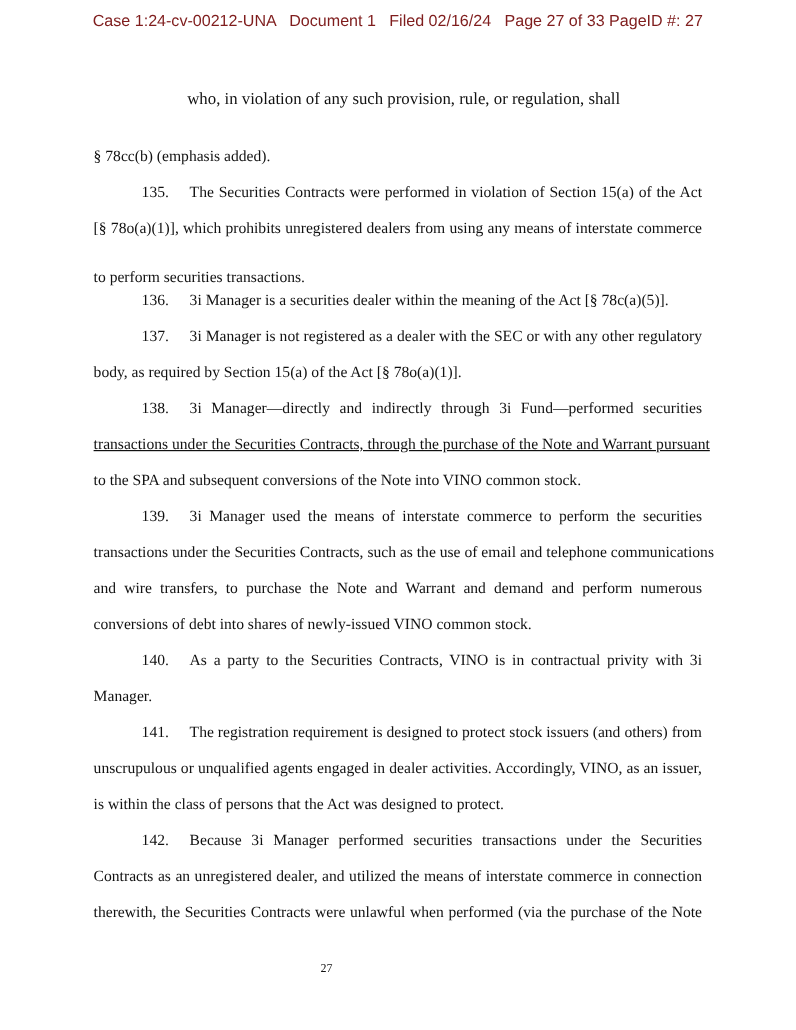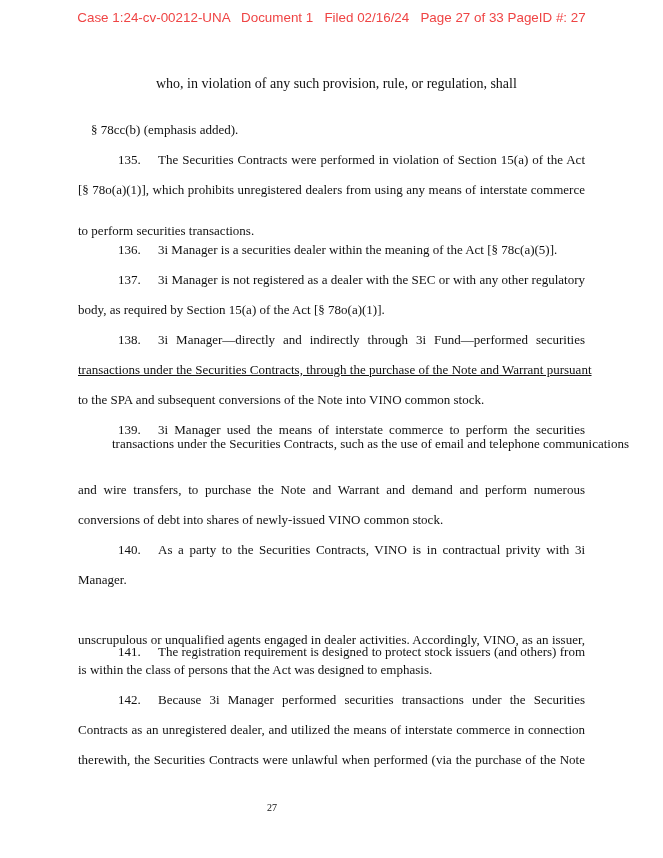--- a/index.html
+++ b/index.html
@@ -16,21 +16,21 @@
       color: #111111;
     }
     .header {
       position: absolute;
       top: 10px;
       left: 0;
       width: 663px;
       text-align: center;
       font-family: "Liberation Sans", "DejaVu Sans", sans-serif;
       font-size: 13.4px;
-      color: #ef4444;
+      color: #7f1d1d;
       white-space: pre;
       letter-spacing: 0;
     }
     .block-quote {
       position: absolute;
       left: 156px;
       top: 76px;
       width: 354px;
       font-size: 14px;
       line-height: 16px;
@@ -68,21 +68,21 @@
   </style>
 </head>
 <body>
 
 <div class="header">Case 1:24-cv-00212-UNA   Document 1   Filed 02/16/24   Page 27 of 33 PageID #: 27</div>
 
 <div class="block-quote">
   <span class="line justify">who, in violation of any such provision, rule, or regulation, shall</span>
 </div>
 
-<div class="text-line" style="top:122px;margin-left:13px;">§ 78cc(b) (emphasis added).</div>
+<div class="text-line" style="top:122px;">§ 78cc(b) (emphasis added).</div>
 
 <div>
   <div class="text-line justify" style="top:152px;"><span class="para-num">135.</span><span>The Securities Contracts were performed in violation of Section 15(a) of the Act</span></div>
   <div class="text-line justify" style="top:182px;">[§ 78o(a)(1)], which prohibits unregistered dealers from using any means of interstate commerce</div>
   <div class="text-line" style="top:212px;margin-top:11px;">to perform securities transactions.</div>
 </div>
 
 <div>
   <div class="text-line" style="top:242px;"><span class="para-num">136.</span><span>3i Manager is a securities dealer within the meaning of the Act [§ 78c(a)(5)].</span></div>
 </div>
@@ -93,34 +93,34 @@
 </div>
 
 <div>
   <div class="text-line justify" style="top:332px;"><span class="para-num">138.</span><span>3i Manager—directly and indirectly through 3i Fund—performed securities</span></div>
   <div class="text-line justify" style="top:362px;text-decoration:underline;">transactions under the Securities Contracts, through the purchase of the Note and Warrant pursuant</div>
   <div class="text-line" style="top:392px;">to the SPA and subsequent conversions of the Note into VINO common stock.</div>
 </div>
 
 <div>
   <div class="text-line justify" style="top:422px;"><span class="para-num">139.</span><span>3i Manager used the means of interstate commerce to perform the securities</span></div>
-  <div class="text-line justify" style="top:436px;margin-left:34px;">transactions under the Securities Contracts, such as the use of email and telephone communications</div>
+  <div class="text-line justify" style="top:452px;">transactions under the Securities Contracts, such as the use of email and telephone communications</div>
   <div class="text-line justify" style="top:482px;">and wire transfers, to purchase the Note and Warrant and demand and perform numerous</div>
   <div class="text-line" style="top:512px;">conversions of debt into shares of newly-issued VINO common stock.</div>
 </div>
 
 <div>
   <div class="text-line justify" style="top:542px;"><span class="para-num">140.</span><span>As a party to the Securities Contracts, VINO is in contractual privity with 3i</span></div>
   <div class="text-line" style="top:572px;">Manager.</div>
 </div>
 
 <div>
-  <div class="text-line justify" style="top:602px;margin-top:42px;"><span class="para-num">141.</span><span>The registration requirement is designed to protect stock issuers (and others) from</span></div>
+  <div class="text-line justify" style="top:602px;"><span class="para-num">141.</span><span>The registration requirement is designed to protect stock issuers (and others) from</span></div>
   <div class="text-line justify" style="top:632px;">unscrupulous or unqualified agents engaged in dealer activities.  Accordingly, VINO, as an issuer,</div>
-  <div class="text-line" style="top:662px;">is within the class of persons that the Act was designed to emphasis.</div>
+  <div class="text-line" style="top:662px;">is within the class of persons that the Act was designed to protect.</div>
 </div>
 
 <div>
   <div class="text-line justify" style="top:692px;"><span class="para-num">142.</span><span>Because 3i Manager performed securities transactions under the Securities</span></div>
   <div class="text-line justify" style="top:722px;">Contracts as an unregistered dealer, and utilized the means of interstate commerce in connection</div>
   <div class="text-line justify" style="top:752px;">therewith, the Securities Contracts were unlawful when performed (via the purchase of the Note</div>
 </div>
 
 <div class="page-number">27</div>
 

